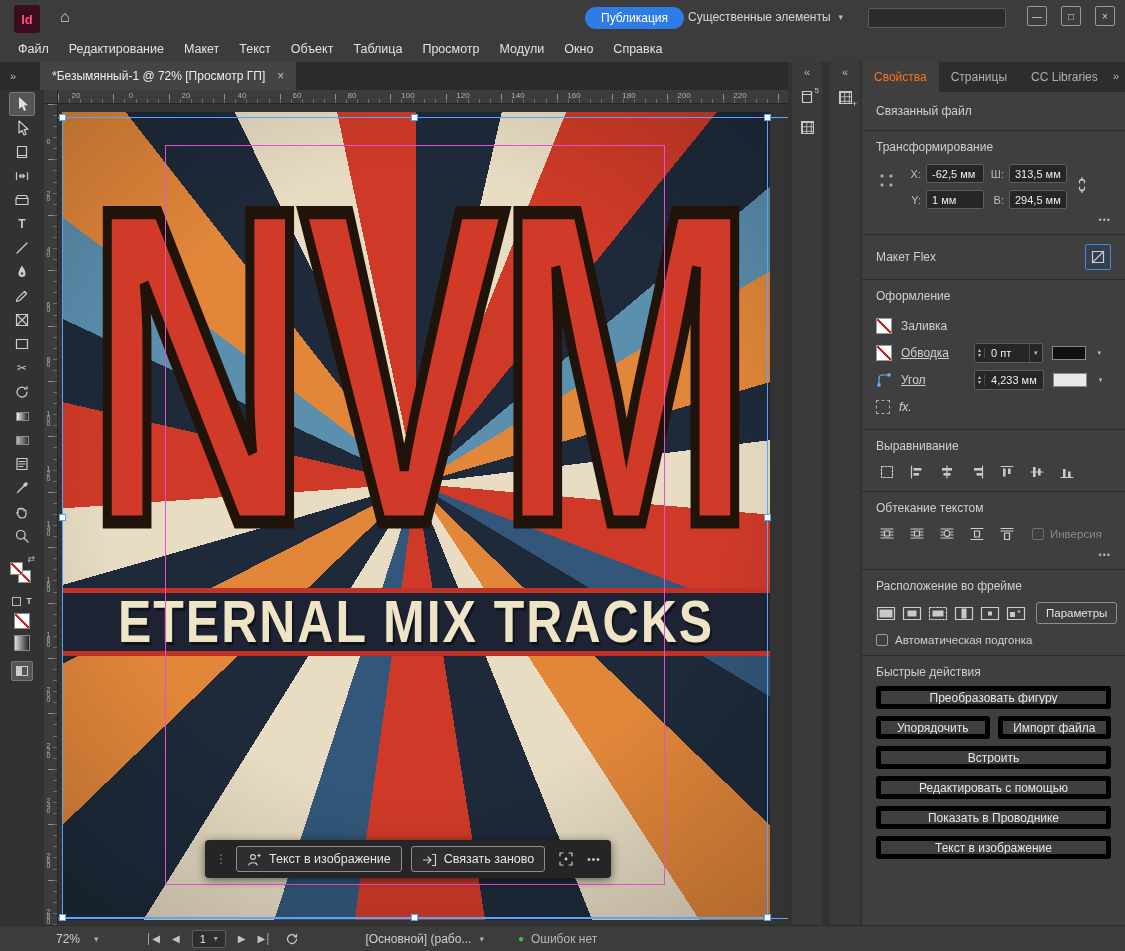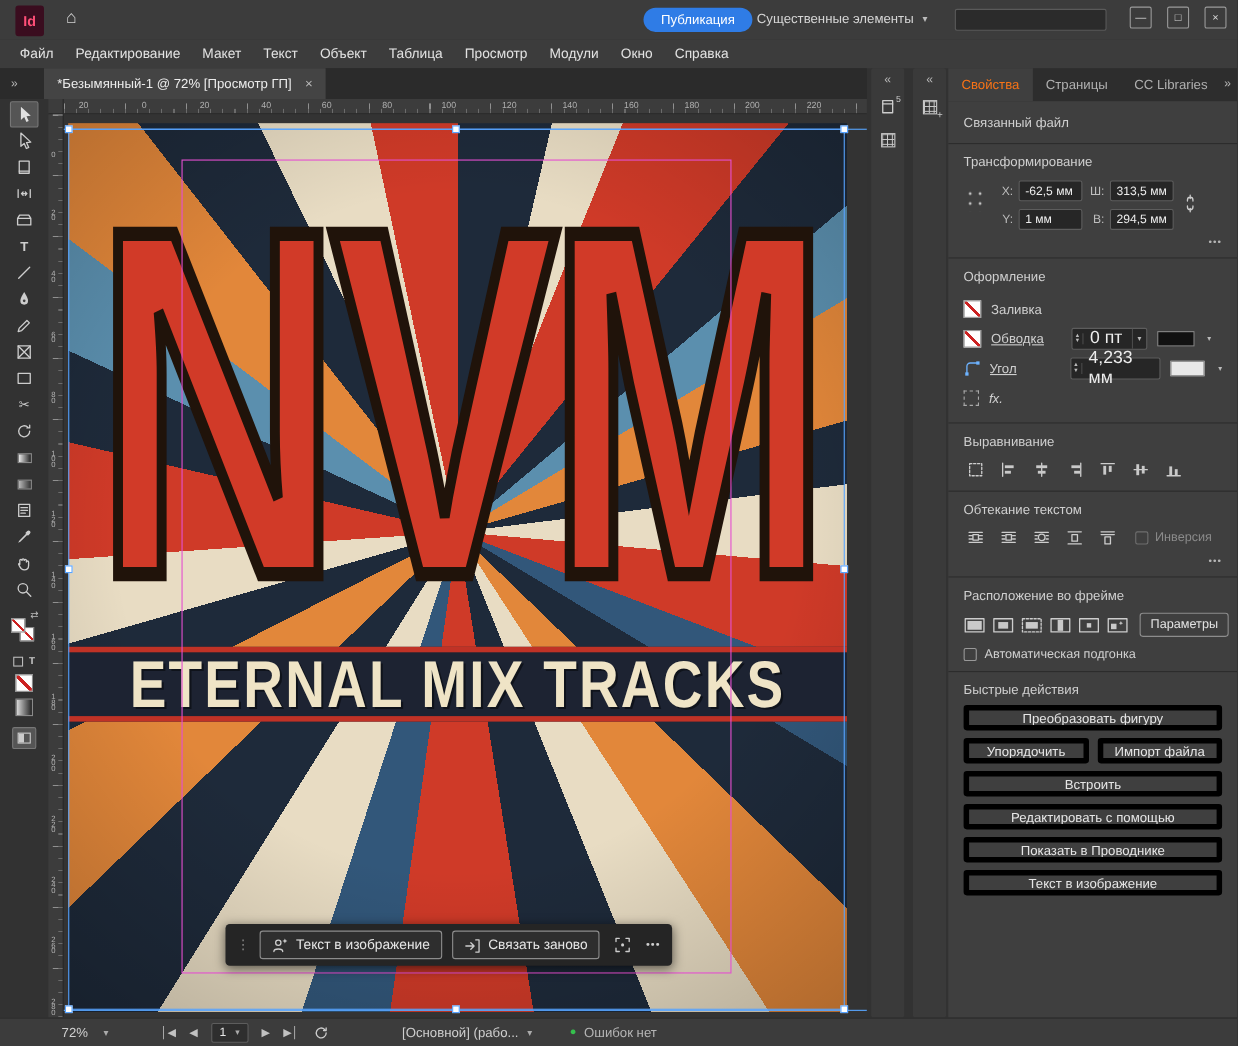--- a/index.html
+++ b/index.html
@@ -118,21 +118,21 @@
 .chain{margin-top:12px;}
 .more-row{display:flex;justify-content:flex-end;margin-top:6px;color:#b5b5b5;font-size:9px;letter-spacing:1px;}
 .flexrow{display:flex;align-items:center;justify-content:space-between;}
 .flexbtn{width:26px;height:26px;border:1px solid #4f86d8;border-radius:2px;display:flex;align-items:center;justify-content:center;background:#35404f;}
 .arow{display:flex;align-items:center;gap:9px;height:27px;}
 .none-sw{width:16px;height:16px;flex:none;background-color:#fff;border:1px solid #9a9a9a;background-image:linear-gradient(45deg,transparent 43%,#c22 43%,#c22 57%,transparent 57%);}
 .alabel{width:64px;color:#cfcfcf;font-size:12px;overflow:hidden;white-space:nowrap;flex:none;}
 .alabel.u{text-decoration:underline;}
 .step{display:flex;align-items:center;height:20px;border:1px solid #5d5d5d;background:#262626;border-radius:2px;}
 .step .arr{display:flex;flex-direction:column;font-size:6px;line-height:5px;padding:0 3px;color:#bbb;border-right:1px solid #4a4a4a;}
-.step .val{padding:0 6px;font-size:16px;color:#ececec;min-width:44px;}
+.step .val{padding:0 6px;font-size:11px;color:#ececec;min-width:44px;}
 .step .dd{padding:0 4px;font-size:7px;color:#bbb;border-left:1px solid #4a4a4a;align-self:stretch;display:flex;align-items:center;}
 .stroke-sw{width:34px;height:14px;background:#111;border:1px solid #8a8a8a;}
 .corner-sw{width:34px;height:14px;background:#e8e8e8;border:1px solid #8a8a8a;}
 .ddcaret{font-size:7px;color:#bbb;margin-left:3px;}
 .checker{width:16px;height:16px;flex:none;border:1px solid #777;background-image:conic-gradient(#9a9a9a 25%,#555 0 50%,#9a9a9a 0 75%,#555 0);background-size:8px 8px;}
 .opbox{display:flex;align-items:center;height:20px;border:1px solid #5d5d5d;background:#262626;border-radius:2px;padding:0 7px;font-size:11px;color:#ececec;min-width:52px;}
 .expchev{color:#bbb;font-size:11px;margin-left:4px;}
 .dashedbox{width:14px;height:14px;border:1px dashed #aaa;flex:none;}
 .fxl{color:#d0d0d0;font-size:12px;font-style:italic;}
 .irow{display:flex;gap:8px;align-items:center;margin-top:9px;}
@@ -451,20 +451,31 @@
         </div>
         <div class="chain">
           <svg width="14" height="18">
               <path d="M7 1.5v3M7 13.5v3M4.5 6.8v-1a2.5 2.5 0 0 1 5 0v1M4.5 11.2v1a2.5 2.5 0 0 0 5 0v-1"></path>
             </svg>
         </div>
       </div>
       <div class="more-row">•••</div>
     </div>
 
+    <div class="sec">
+      <div class="flexrow">
+        <div class="sec-h">Макет Flex</div>
+        <div class="flexbtn">
+          <svg width="16" height="16">
+              <rect x="2.5" y="2.5" width="11" height="11"></rect>
+              <path d="M2.5 13.5 13.5 2.5"></path>
+            </svg>
+        </div>
+      </div>
+    </div>
 
     <div class="sec">
       <div class="sec-h mb">Оформление</div>
       <div class="arow">
         <span class="none-sw"></span>
         <span class="alabel">Заливка</span>
       </div>
       <div class="arow">
         <span class="none-sw"></span>
         <span class="alabel u">Обводка</span>

